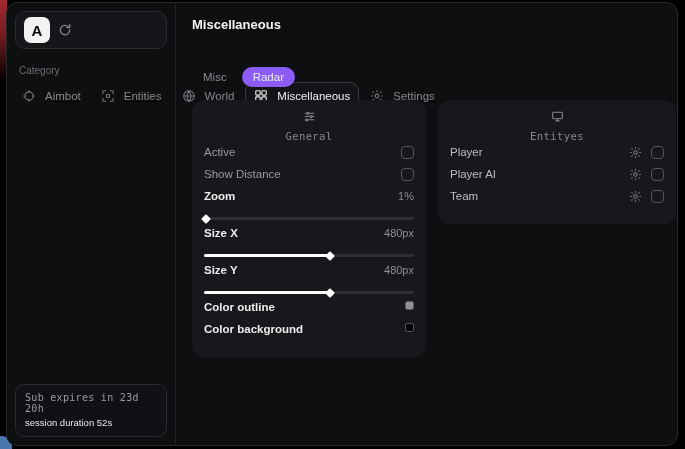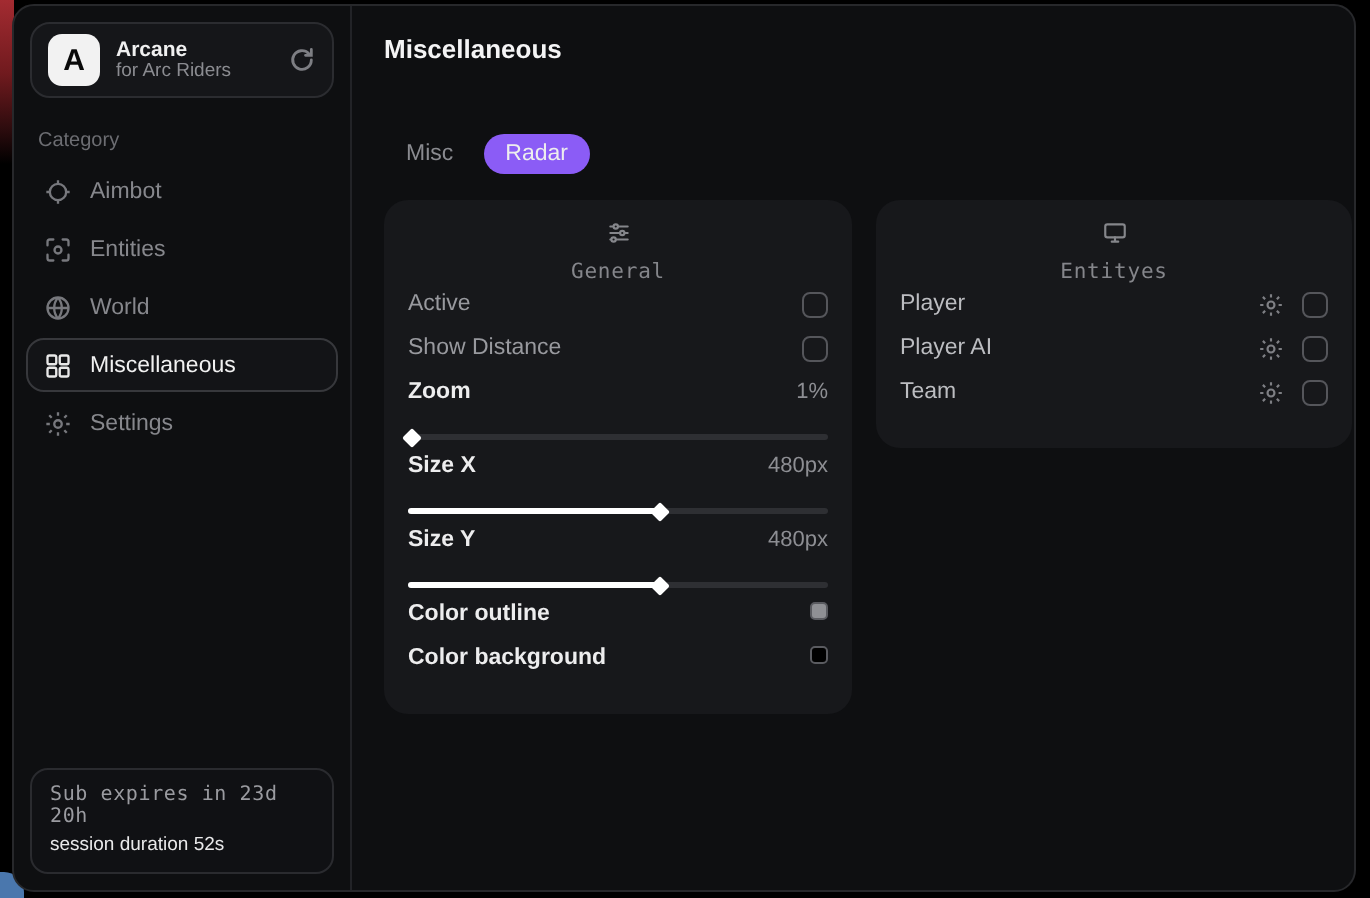--- a/index.html
+++ b/index.html
@@ -19,21 +19,21 @@
     display:flex; align-items:center; padding:0 8px; gap:8px; }
   .logo { width:26px; height:26px; background:#f2f2f2; border-radius:7px; display:flex; align-items:center; justify-content:center;
     color:#0a0a0a; font-weight:bold; font-size:15px; }
   .brand-text { flex:1; line-height:1.15; }
   .brand-title { color:#f0f0f0; font-size:10.5px; font-weight:bold; }
   .brand-sub { color:#8b8c91; font-size:9.5px; }
   .brand-action { color:#7d7e83; width:14px; height:14px; cursor:pointer; }
 
   .category-label { color:#6c6d72; font-size:10px; margin:8px 0 2px 12px; }
 
-  .nav { display:flex; flex-direction:column; padding:4px 6px; gap:2px; }
+  .nav { display:flex; flex-direction:row; padding:4px 6px; gap:2px;text-decoration:underline; }
   .nav-item { display:flex; align-items:center; gap:9px; height:27px; padding:0 8px; border-radius:9px;
     color:#86878c; font-size:11.5px; border:1px solid transparent; cursor:pointer; }
   .nav-item .nicon { width:14px; height:14px; flex:0 0 14px; color:#77787d; }
   .nav-item.active { color:#f1f1f1; border-color:#37383c; background:#131417; }
   .nav-item.active .nicon { color:#e8e8e8; }
 
   .sidebar-spacer { flex:1; }
   .status-card { margin:8px; border:1px solid #2a2b2f; border-radius:9px; padding:7px 9px 8px; background:#101114; }
   .status-line1 { font-family:"DejaVu Sans Mono", monospace; color:#9a9ba0; font-size:10px; letter-spacing:.3px; }
   .status-line2 { color:#e9e9ea; font-size:9.5px; font-weight:normal; margin-top:3px; }
@@ -79,24 +79,20 @@
 
 <div class="bg-red-sliver"></div>
 <div class="bg-blue-sliver"></div>
 
 <div class="window">
 
   <div class="sidebar">
 
     <div class="brand-card">
       <div class="logo">A</div>
-      <div class="brand-text">
-        <div class="brand-title">Arcane</div>
-        <div class="brand-sub">for Arc Riders</div>
-      </div>
       <div class="brand-action">
         <svg viewBox="0 0 24 24" fill="none" stroke="currentColor" stroke-width="2.4" stroke-linecap="round">
           <path d="M20 12a8 8 0 1 1-2.3-5.6"></path>
             <path d="M20 3v5h-5"></path>
         </svg>
       </div>
     </div>
 
     <div class="category-label">Category</div>
 

